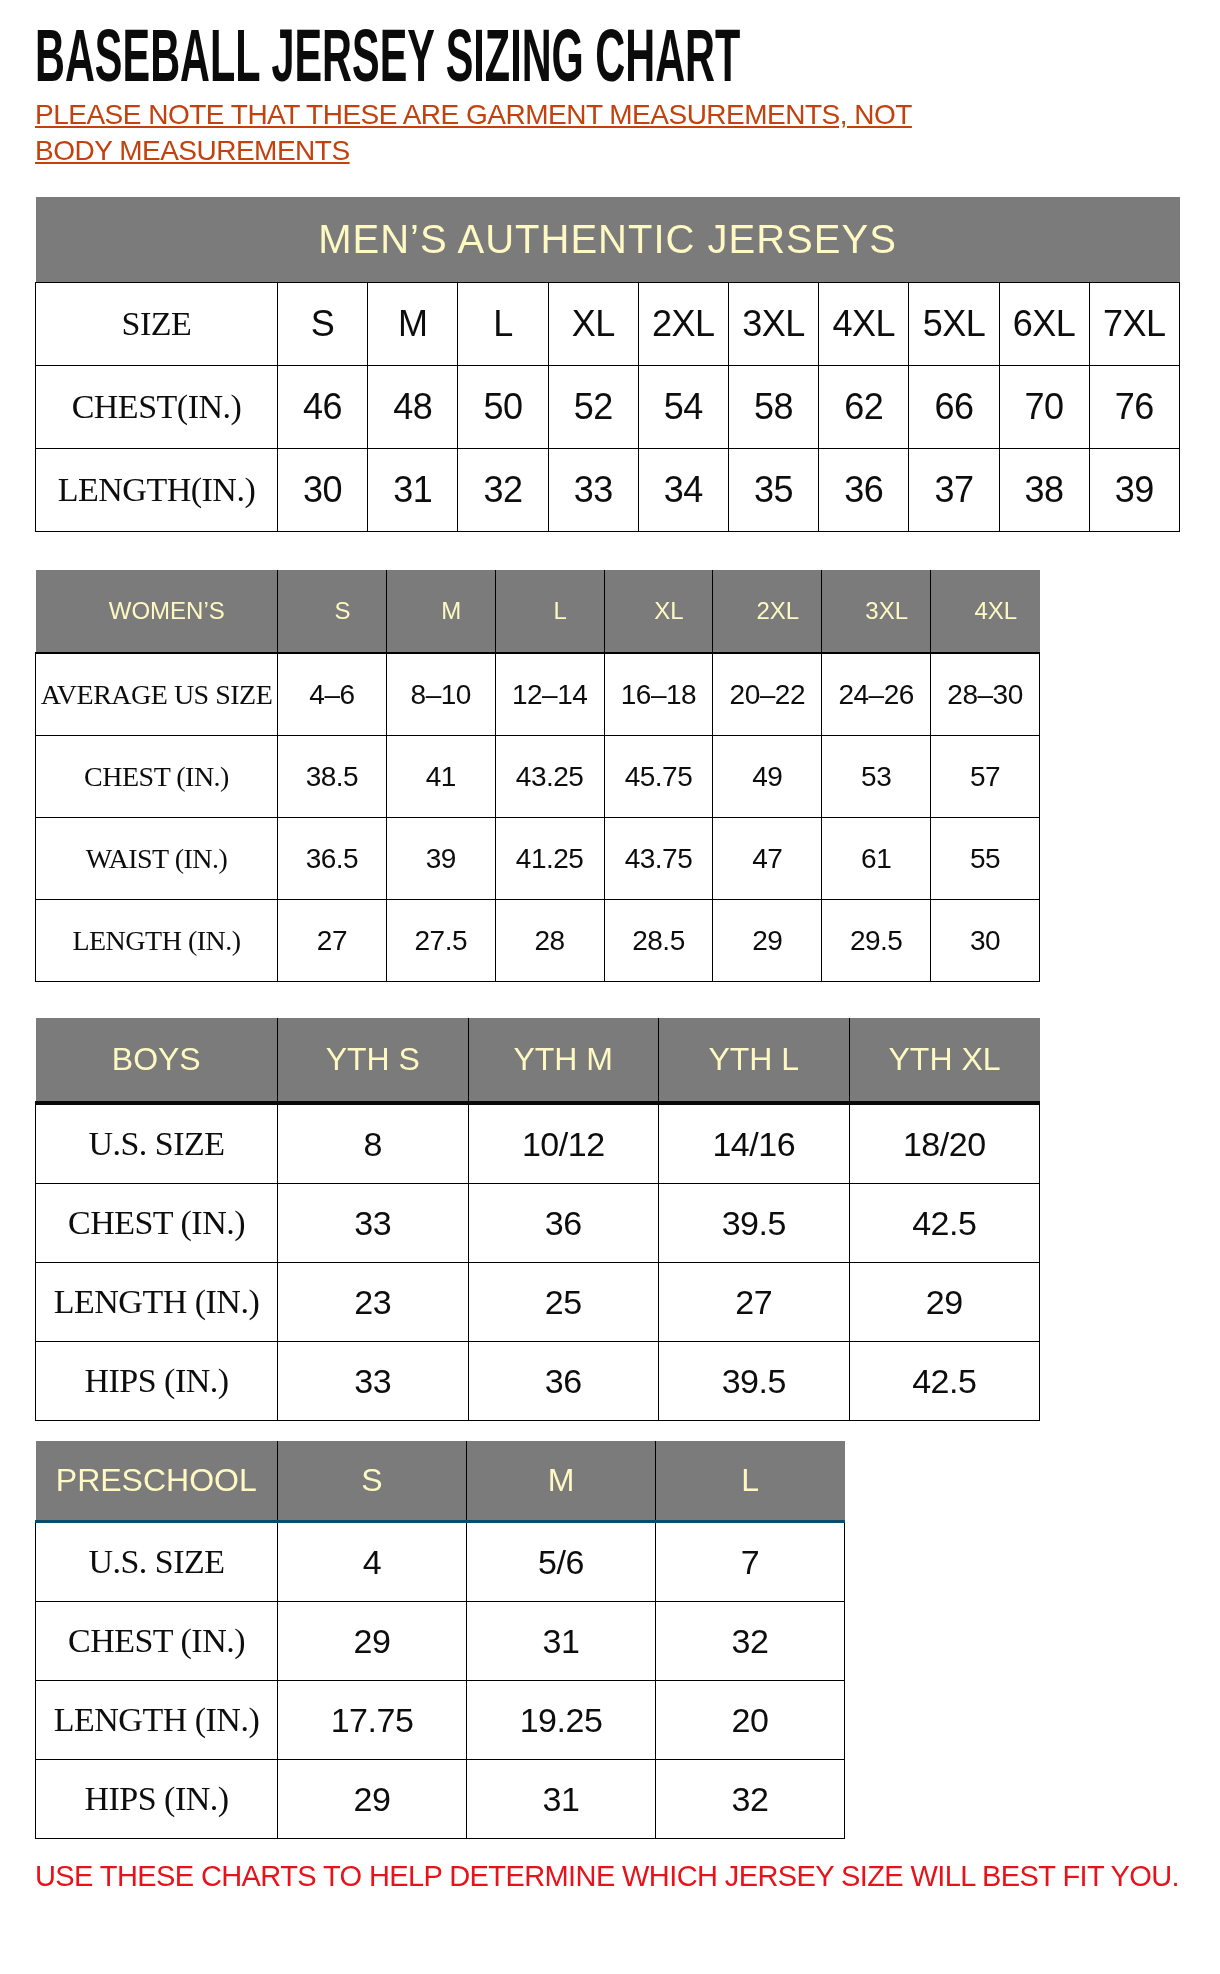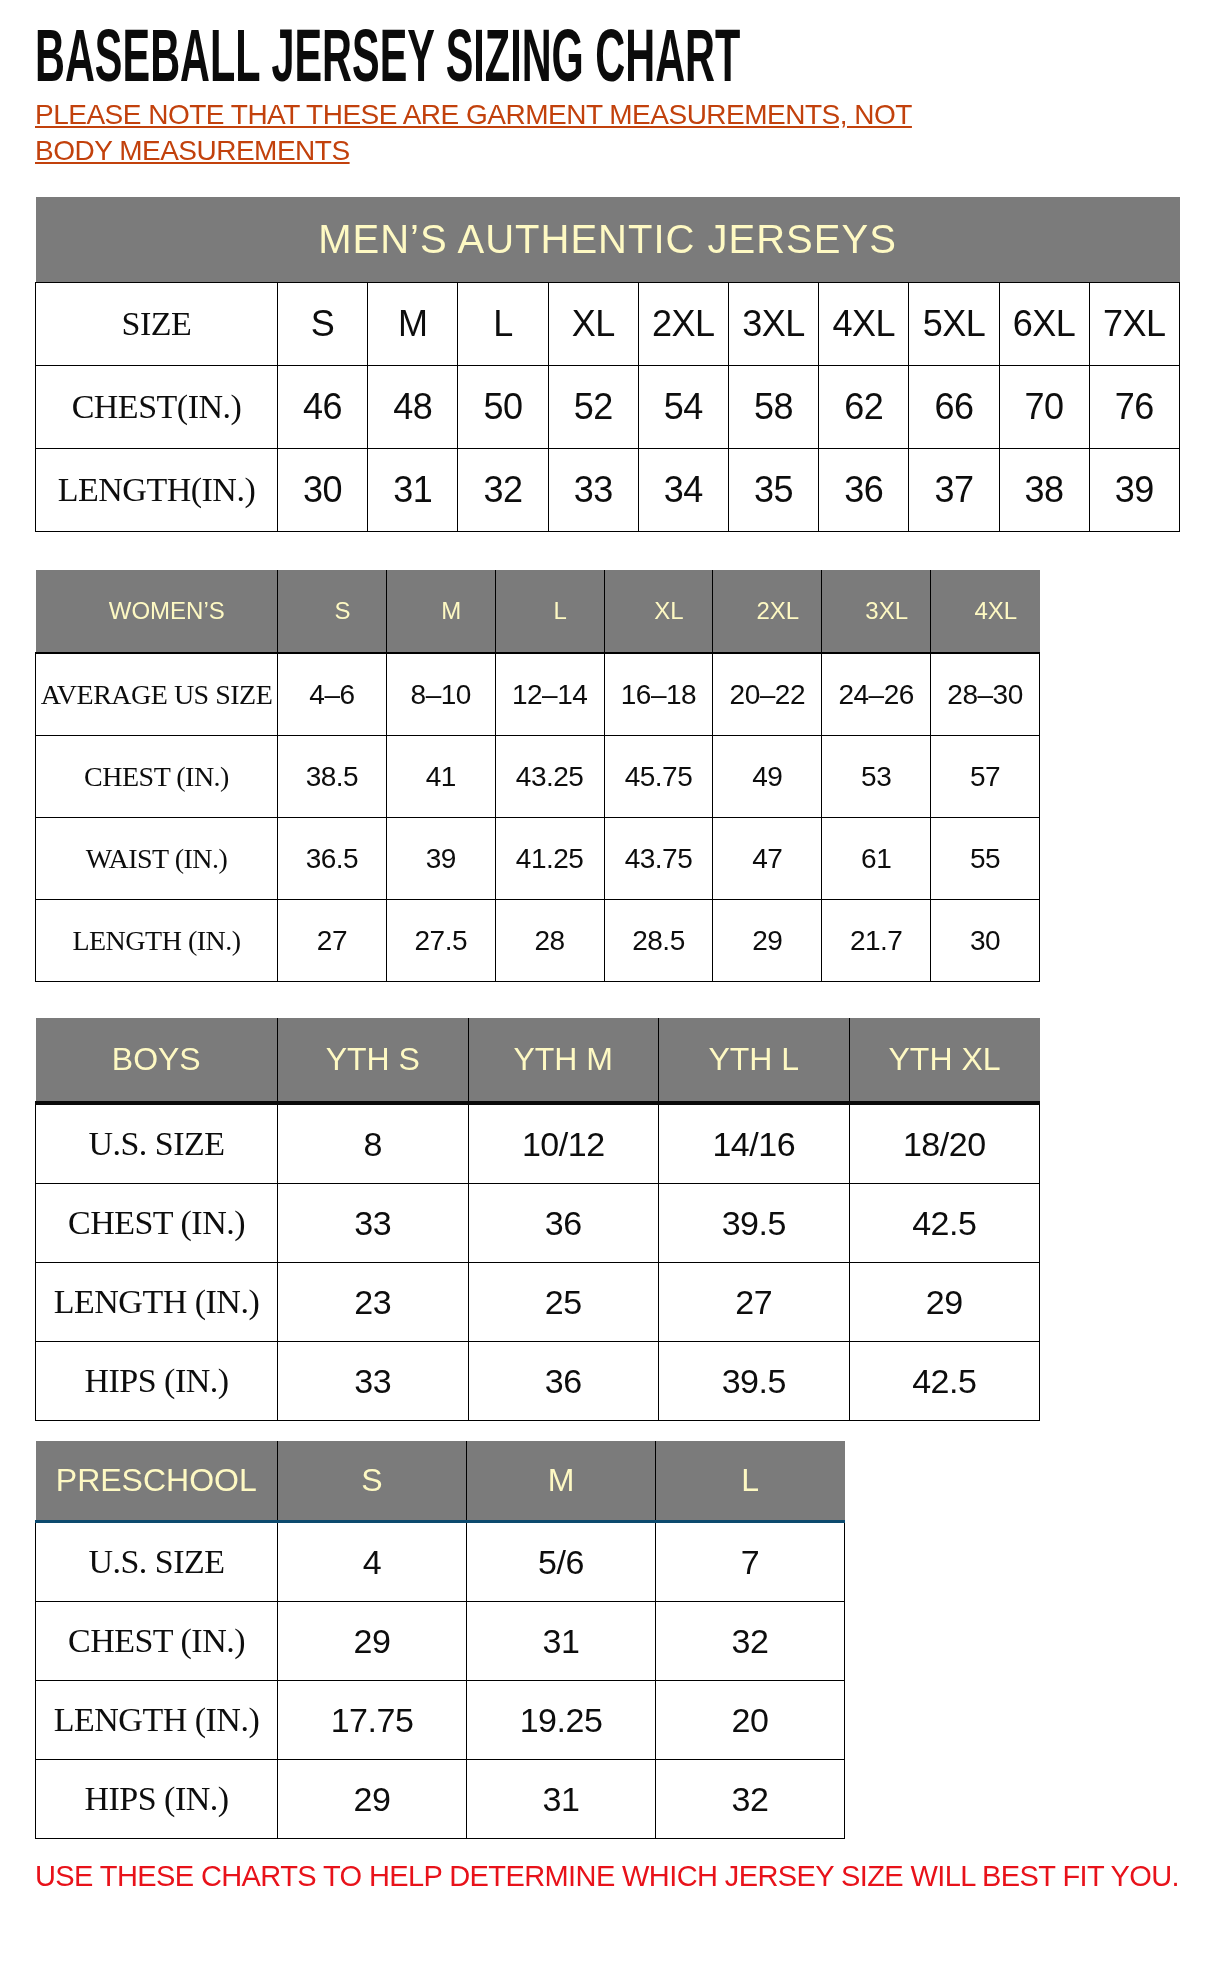--- a/index.html
+++ b/index.html
@@ -182,21 +182,21 @@
         <td>61</td>
         <td>55</td>
       </tr>
       <tr>
         <td class="rowlabel">LENGTH (IN.)</td>
         <td>27</td>
         <td>27.5</td>
         <td>28</td>
         <td>28.5</td>
         <td>29</td>
-        <td>21.7</td>
+        <td>29.5</td>
         <td>30</td>
       </tr>
     </tbody>
 </table>
 
 <table class="t-boys">
     <colgroup>
       <col class="label-col">
       <col>
       <col>

